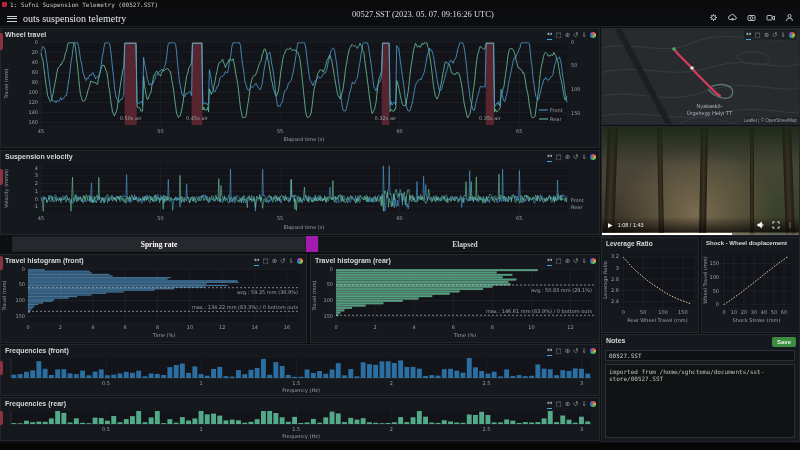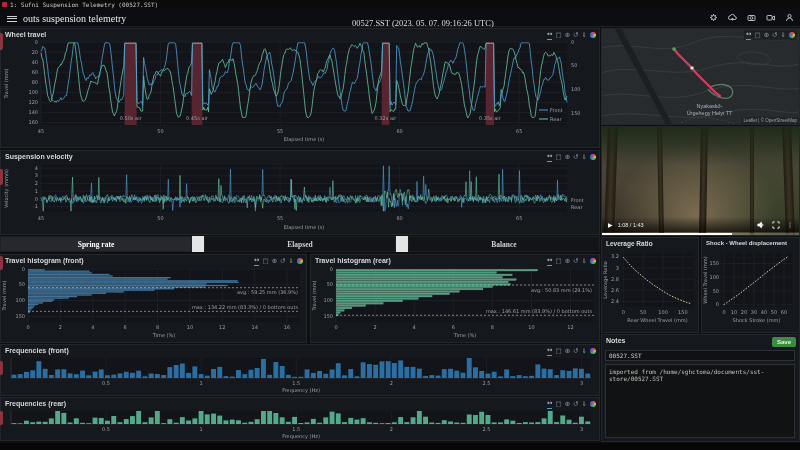--- a/index.html
+++ b/index.html
@@ -5,34 +5,34 @@
   *{margin:0;padding:0;box-sizing:border-box}
   html,body{width:800px;height:450px;background:#000;overflow:hidden;font-family:"Liberation Sans",sans-serif}
   #app{position:relative;width:800px;height:450px;background:#0e0f12}
   .termbar{position:absolute;top:0;left:0;width:800px;height:9px;background:#0b0b0c;display:flex;align-items:center;gap:3px;padding-left:2px}
   .term-ico{width:5px;height:5px;background:#b8243a;border-radius:1px}
   .term-title{font:6px "DejaVu Sans Mono",monospace;color:#c9cbce}
   .topnav{position:absolute;top:9px;left:0;width:800px;height:18px;background:#0c0d10;border-bottom:1px solid #1d2024}
   .burger{position:absolute;left:7px;top:5px;width:10px;cursor:pointer}
   .burger i{display:block;height:1px;background:#cfd2d5;margin:1.6px 0}
   .apptitle{position:absolute;left:23px;top:4px;font:10px "Liberation Serif",serif;color:#e8e9ea}
-  .sessiontitle{position:absolute;left:352px;top:9px;font:8.5px "Liberation Serif",serif;color:#dcdedf}
+  .sessiontitle{position:absolute;left:352px;top:0;font:8.5px "Liberation Serif",serif;color:#dcdedf}
   .hdr-icons{position:absolute;right:6px;top:4px;display:flex;gap:10px;align-items:center}
   .hdr-icons svg{width:9px;height:9px;stroke:#b6b9bc;fill:none;stroke-width:1}
   .panel{position:absolute;background:#15181c;border:1px solid #23272c}
   .phead{height:11px;position:relative}
   .ptitle{position:absolute;left:4px;top:2px;font:bold 7px "Liberation Sans",sans-serif;color:#d6d8da}
   .btoolbar{display:flex;gap:3px;align-items:center}
   .phead .btoolbar{position:absolute;right:3px;top:1px}
   .btoolbar span{font:6.5px "DejaVu Sans",sans-serif;color:#8d949a;line-height:9px;cursor:pointer}
   .btoolbar .active{color:#bcd7ef;border-bottom:1px solid #3fa7e0}
   .blogo{width:6px;height:6px;border-radius:50%;background:conic-gradient(#d95b43 0 17%,#ddb43a 17% 33%,#7db545 33% 50%,#2aa39a 50% 67%,#3a6bc6 67% 83%,#9a4ec2 83% 100%)}
   svg.plot{display:block}
   svg text{font:5px "DejaVu Sans",sans-serif;fill:#99a0a6}
-  .tabsrow{position:absolute;left:0;top:236px;width:600px;height:16px;display:flex;gap:12px;background:#e5e5e5}
+  .tabsrow{position:absolute;left:12px;top:236px;width:600px;height:16px;display:flex;gap:12px;background:#a21caf}
   .tab{flex:1;display:flex;align-items:center;justify-content:center;background:#121418;color:#cfd1d3;font:bold 7.5px "Liberation Serif",serif;border:1px solid #1c1f23;cursor:pointer}
   .tab.active{background:#26282d;color:#ffffff}
   .map-toolbar{position:absolute;right:2px;top:1px;background:rgba(21,24,28,.55);padding:0 2px;border-radius:2px}
   .maplabel{position:absolute;left:35px;top:74px;width:145px;text-align:center;font:5.5px "Liberation Sans",sans-serif;color:#a9b1b7;white-space:pre-line;line-height:7px}
   .attrib{position:absolute;right:0;bottom:0;background:rgba(32,35,38,.85);color:#9aa1a6;font:4.5px "Liberation Sans",sans-serif;padding:1px 2px}
   .vframe{position:absolute;inset:0;overflow:hidden;background:
     radial-gradient(ellipse at 48% 80%,#7b6b50 0%,rgba(123,107,80,0) 55%),
     radial-gradient(ellipse at 90% 70%,rgba(52,74,40,.5) 0%,rgba(52,74,40,0) 60%),
     linear-gradient(180deg,#3c4030 0%,#464436 25%,#4a4335 55%,#332e24 100%)}
   .trunk{position:absolute;top:-4px;height:116px;background:linear-gradient(90deg,#1f1c14,#3a3322 50%,#201b12)}
@@ -199,21 +199,20 @@
         <text fill="#aeb3b7" font-size="4.5px" x="570" y="40">Front</text>
         <text fill="#aeb3b7" font-size="4.5px" x="570" y="47">Rear</text>
         <text text-anchor="middle" font-size="5.5px" x="303" y="67">Elapsed time (s)</text>
         <text text-anchor="middle" font-size="5px" transform="rotate(-90 7 26.5)" x="7" y="26.5">Velocity (mm/s)</text>
       </svg>
   </div>
 
   <div class="tabsrow">
     <div class="tab active">Spring rate</div>
     <div class="tab">Elapsed</div>
-    <div class="tab">Balance</div>
   </div>
 
   <div class="panel" style="left:0;top:254px;width:307px;height:89px">
     <div class="phead">
       <span class="ptitle">Travel histogram (front)</span>
       <span class="btoolbar">
           <span class="active">↔</span>
           <span>□</span>
           <span>⊕</span>
           <span>↺</span>

